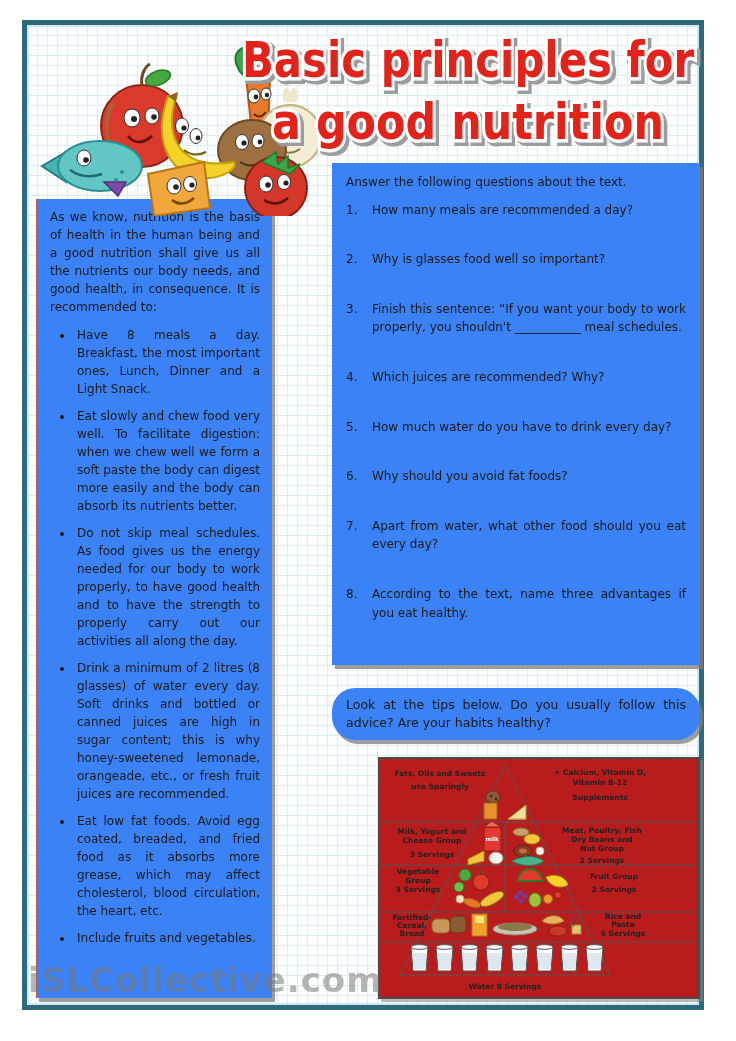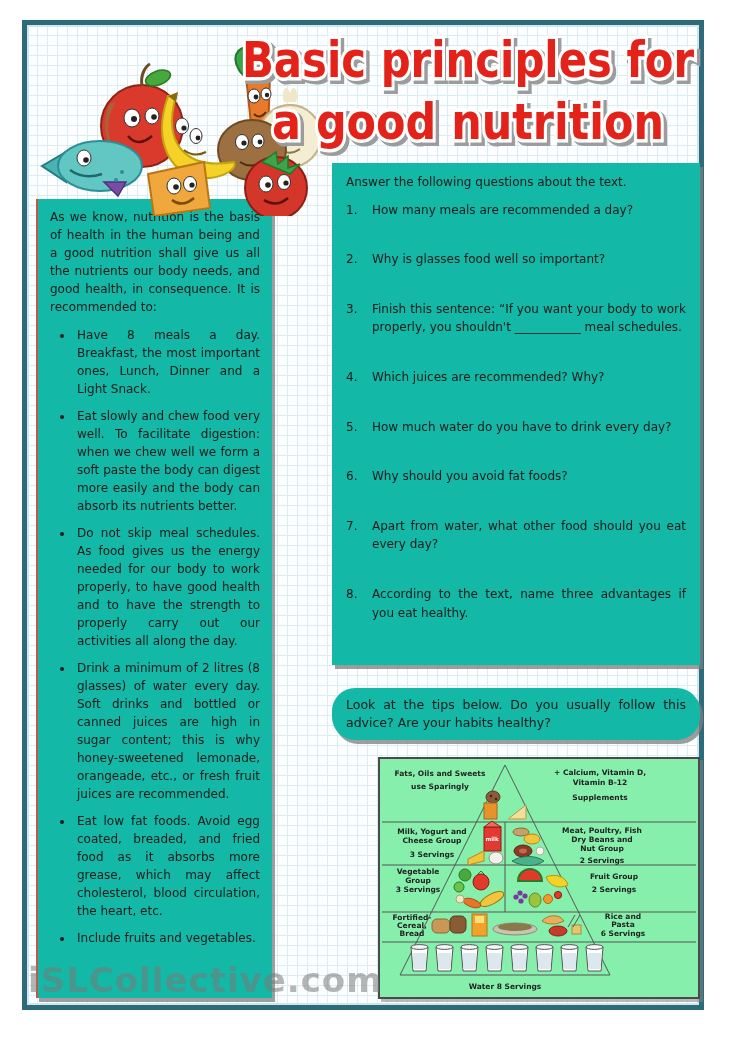--- a/index.html
+++ b/index.html
@@ -18,21 +18,21 @@
 
   .title-svg { position:absolute; left:232px; top:28px; z-index:4; }
   .title-svg text {
     font-family:"DejaVu Sans", sans-serif;
     font-weight:bold;
   }
 
   .fruit-svg { position:absolute; left:26px; top:24px; z-index:3; }
 
   .panel {
-    background:#14b8a6;
+    background:#3b82f6;
     box-shadow:3px 4px 0 rgba(125,125,125,0.75);
     color:#1b1b1b;
   }
 
   .article-box {
     position:absolute; left:36px; top:199px; width:236px; height:799px;
     border-left:2px solid #c4574b;
     padding:9px 12px 8px 12px;
     font-size:12px; line-height:1.5; text-align:justify;
     overflow:hidden; z-index:2;
@@ -51,21 +51,21 @@
   .q-item .q-num { width:26px; flex:0 0 26px; }
   .q-item .q-text { flex:1; text-align:justify; }
 
   .tips-box {
     position:absolute; left:332px; top:688px; width:368px; height:52px;
     padding:8px 14px; font-size:12.5px; line-height:1.45; text-align:justify; z-index:2;border-radius:23px;
   }
 
   .pyramid-box {
     position:absolute; left:378px; top:757px; width:322px; height:242px;
-    background:#86efac; border:2px solid #4a4a4a;
+    background:#b91c1c; border:2px solid #4a4a4a;
     box-shadow:3px 3px 0 rgba(130,130,130,0.55);
     z-index:2;
   }
   .pyramid-box svg { display:block; }
   .py-label { font-family:"DejaVu Sans", sans-serif; font-size:7.5px; font-weight:bold; fill:#222; }
   .py-line { stroke:#555; stroke-width:1; }
 
   .watermark {
     position:absolute; left:28px; top:936px; z-index:6;
     font-size:34px; font-weight:bold; letter-spacing:1px;

